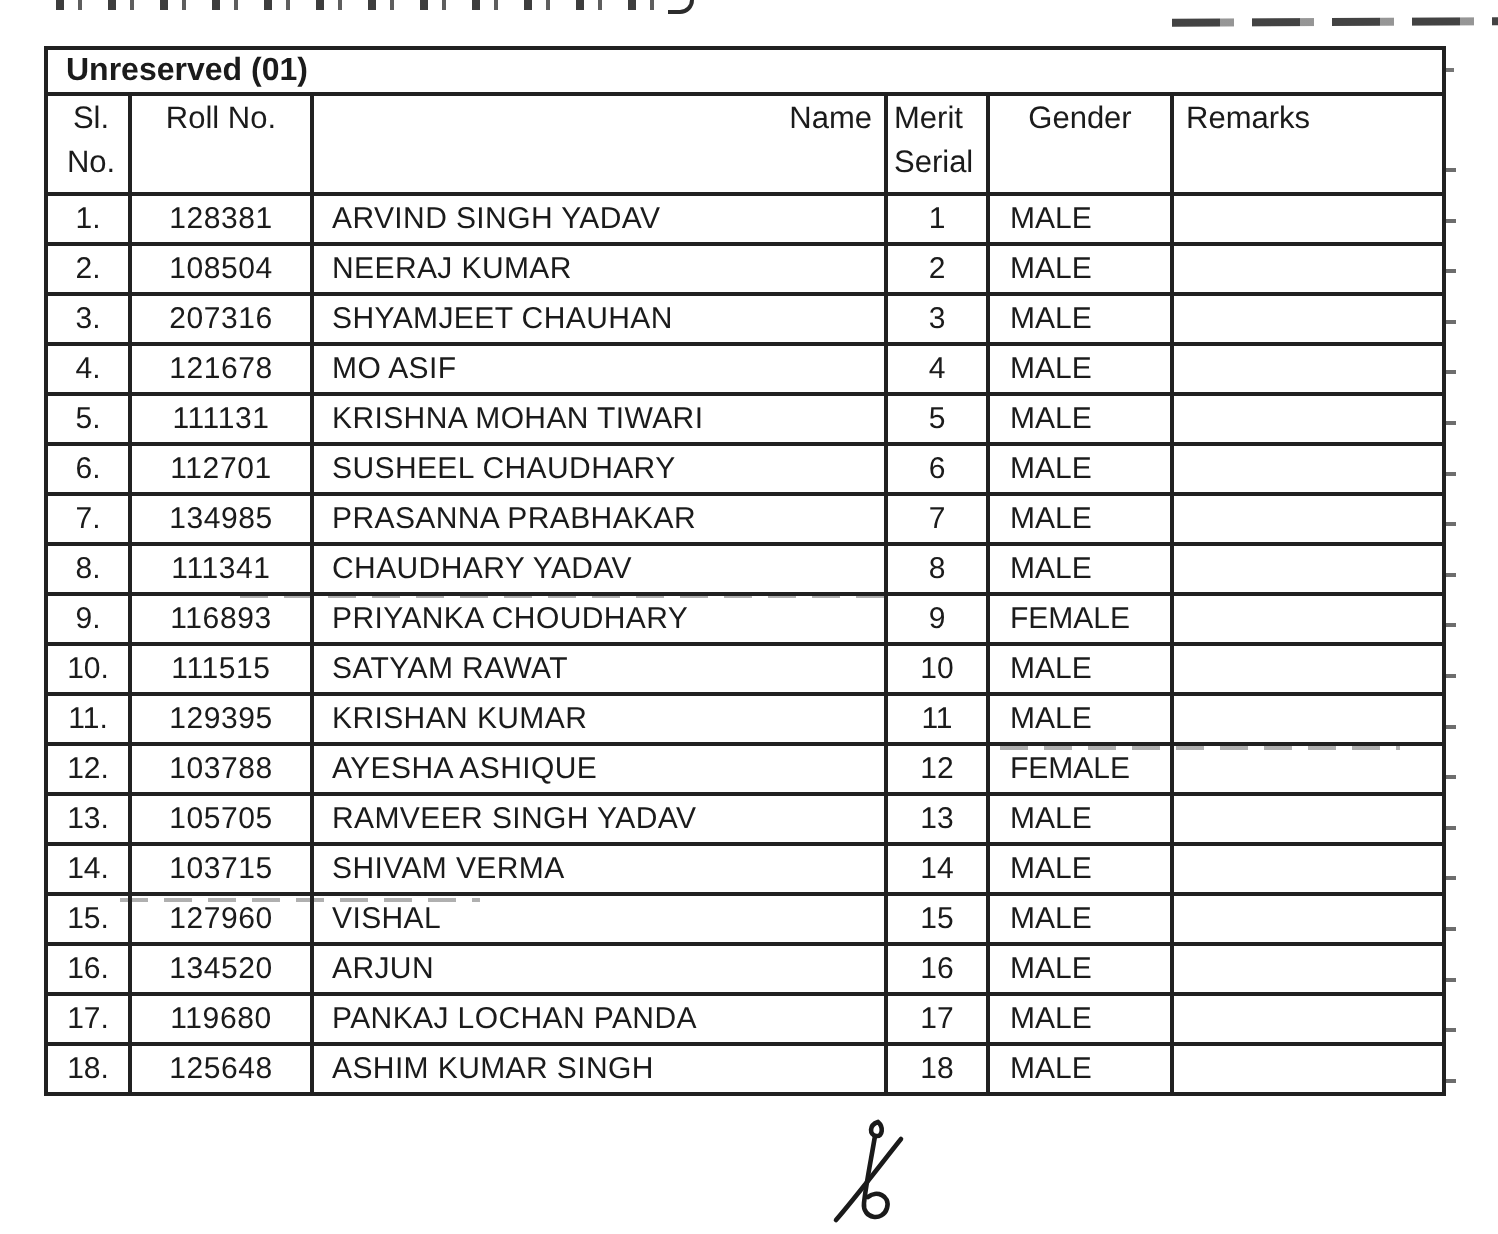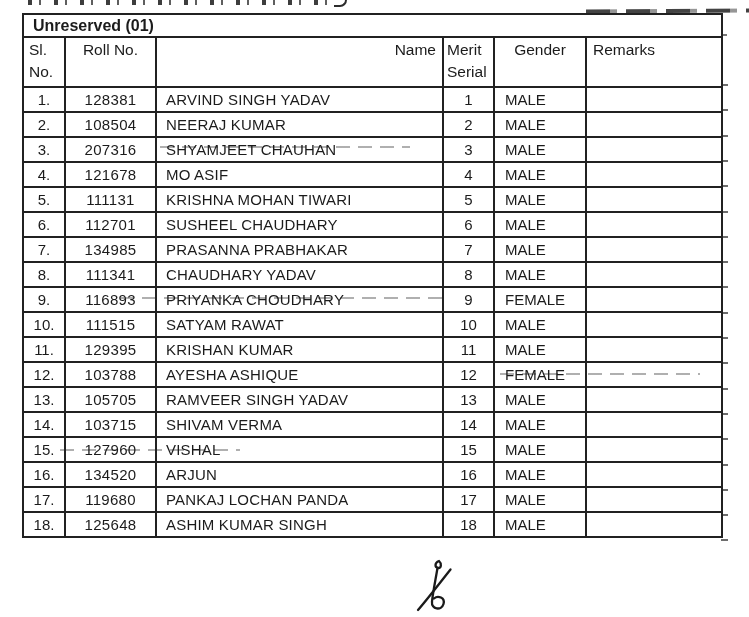--- a/index.html
+++ b/index.html
@@ -81,21 +81,21 @@
       rgba(110,110,110,0.55) 0 14px, transparent 14px 22px);
   }
   .gd1 { left: 160px; top: 146px; width: 250px; }
   .gd2 { left: 120px; top: 297px; width: 330px; }
   .gd3 { left: 500px; top: 373px; width: 200px; }
   .gd4 { left: 60px;  top: 449px; width: 180px; }
 
   table.merit-table {
     position: absolute;
     left: 22px;
-    top: 13px;
+    top: 23px;
     width: 699px;
     border-collapse: collapse;
     table-layout: fixed;
   }
   .merit-table th, .merit-table td {
     border: 2px solid #212121;
     padding: 0 6px;
     font-size: 15px;
     font-weight: normal;
     overflow: hidden;
@@ -108,21 +108,21 @@
     font-weight: bold;
     font-size: 16px;
   }
   tr.header-row th {
     height: 47px;
     vertical-align: top;
     font-size: 15.5px;
     line-height: 1.4;
     padding-top: 1px;
   }
-  th.h-sl     { text-align: left;  padding-left: 5px;  padding-right: 2px; }
+  th.h-sl     { text-align: center;  padding-left: 5px;  padding-right: 2px; }
   th.h-roll   { text-align: center; margin-top: 11px; }
   th.h-name   { text-align: right;  padding-left: 9px; }
   th.h-merit  { text-align: left;  padding-left: 3px; padding-right: 2px; }
   th.h-gender { }
   th.h-remarks{ text-align: left; }
 
   .merit-table tbody td { height: 23px; }
   td.c-sl     { text-align: center; }
   td.c-roll   { text-align: center; letter-spacing: 0.3px; }
   td.c-name   { text-align: left; padding-left: 9px; letter-spacing: 0.2px; }

